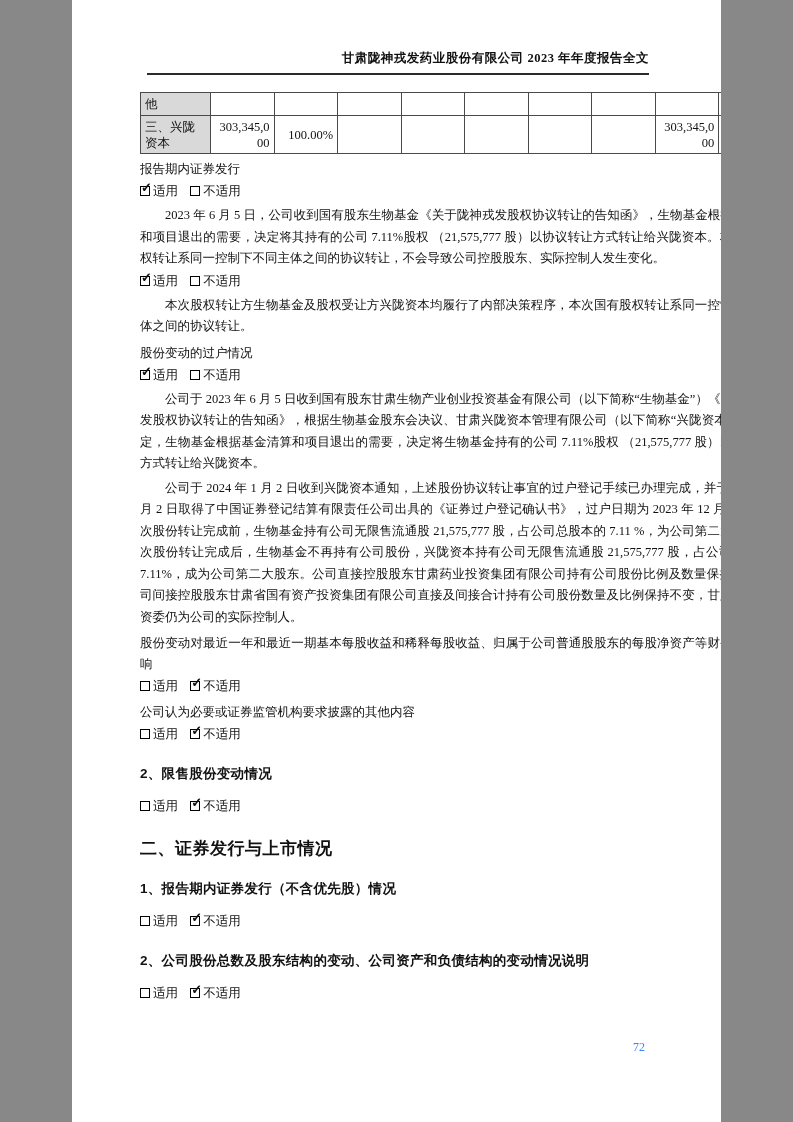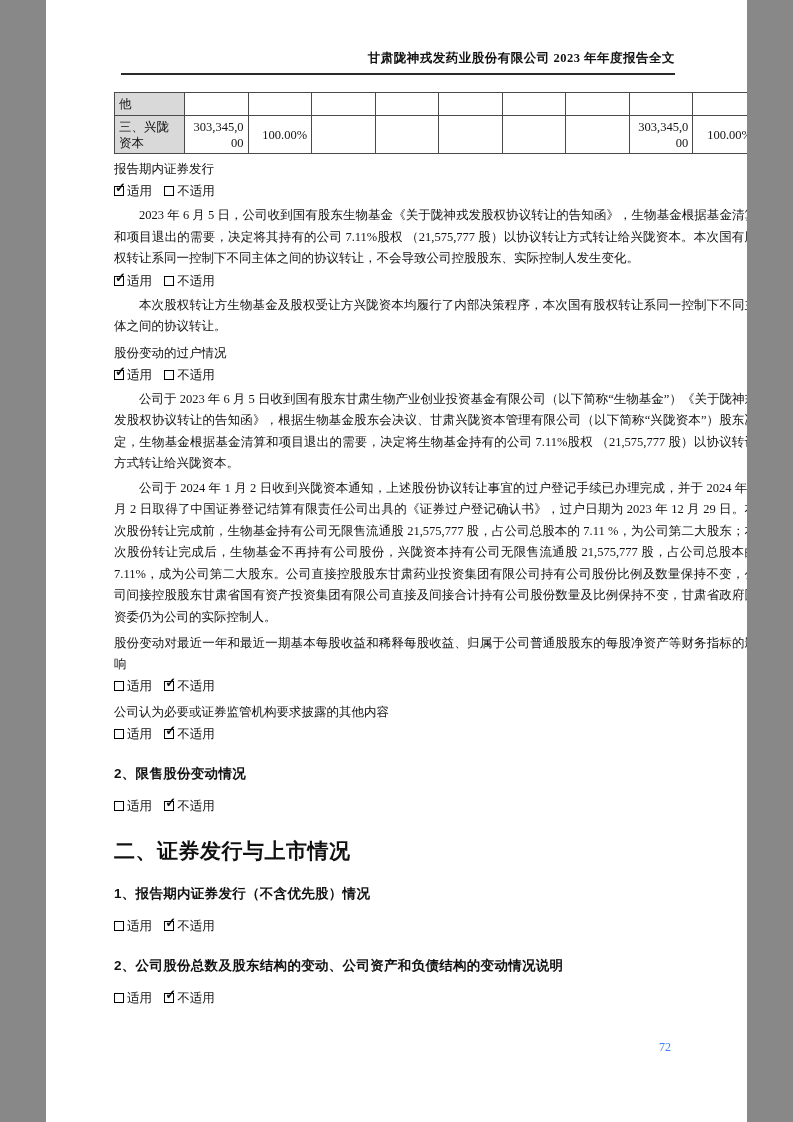--- a/index.html
+++ b/index.html
@@ -1,19 +1,19 @@
 <!DOCTYPE html>
 <html><head>
 <meta charset="utf-8">
 <style>
   * { margin:0; padding:0; box-sizing:border-box; }
   html,body { background:#888; }
   .page {
     position:relative;
-    width:701px; height:1122px;
+    width:649px; height:1122px;
     background:#ffffff;
     margin:0 auto;
     font-family:"Liberation Serif","DejaVu Serif",serif;
     color:#111;
     overflow:hidden;
   }
   
   .hdr {
     position:absolute; top:50px; left:75px; right:72px;
     text-align:right;
@@ -58,21 +58,21 @@
     font-size:13px; line-height:13px;
   }
   p.para {
     text-align:justify;
     text-indent:2em;
     line-height:21.5px;
     margin-top:3px;
   }
   .h-sub { font-size:13.5px; font-weight:bold; margin-top:20px;
            font-family:"Liberation Sans","DejaVu Sans",sans-serif; letter-spacing:0.3px; }
-  .h-sec { font-size:21px; font-weight:bold; margin-top:20px;
+  .h-sec { font-size:17px; font-weight:bold; margin-top:20px;
            font-family:"Liberation Sans","DejaVu Sans",sans-serif; letter-spacing:0.5px; }
   .cbrow.after-h { margin-top:13px; }
   .pagenum {
     position:absolute; right:76px; top:1040px;
     font-size:12px; color:#3b82f6;
   }
 </style>
 </head>
 <body>
 

